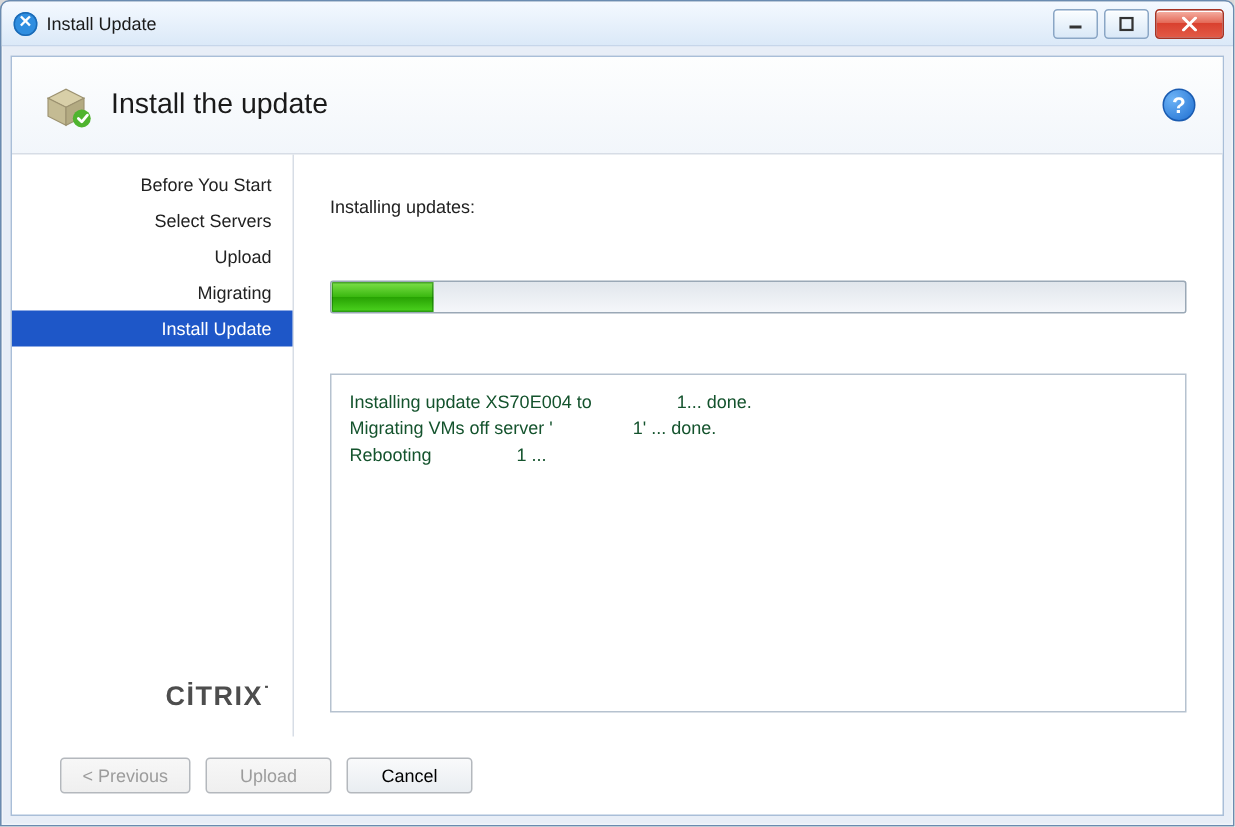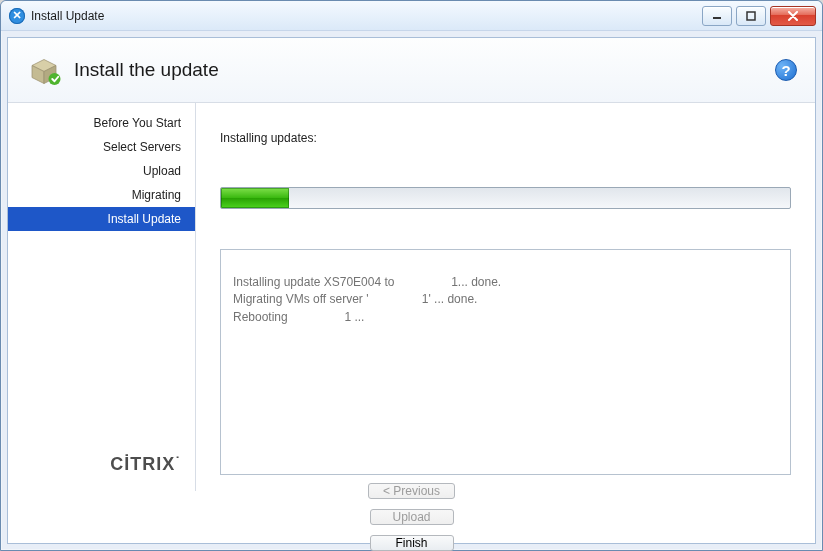--- a/index.html
+++ b/index.html
@@ -52,27 +52,27 @@
   .brand { padding:12px 14px 16px; }
   .brand-text { font-family: Arial, sans-serif; font-weight:700; letter-spacing:1px; color:#4d4d4d; font-size:18px; }
   .brand-text .dot { color:#4d4d4d; font-size:14px; vertical-align:top; }
   .main { flex:1; padding:28px 24px 16px 24px; display:flex; flex-direction:column; min-width:0;gap:28px; }
   .main-label { color:#222; margin-bottom:14px; }
   .progress { height:22px; border:1px solid #9aa8b6; background:linear-gradient(#e1e6ec,#f5f7fa);
     border-radius:2px; position:relative; overflow:hidden; margin-bottom:12px;}
   .progress .fill { position:absolute; left:0; top:0; bottom:0; width:12%;
     background:linear-gradient(#7ee04a,#39b80f 50%,#28a203 51%,#4cd41f);
     box-shadow:0 0 0 1px rgba(0,80,0,.4) inset;}
-  .log { flex:1; border:1px solid #b6c2cf; padding:24px 12px; font-size:12px; color:#737373;
+  .log { flex:1; border:1px solid #b6c2cf; padding:10px 12px; font-size:12px; color:#14532d;
     overflow:auto; position:relative; white-space:pre; font-family:"Segoe UI",Tahoma,sans-serif; line-height:1.45;}
   .log::-webkit-scrollbar { width:17px; }
   .log::-webkit-scrollbar-track { background:#f1f1f1; border-left:1px solid #dcdcdc;}
   .log::-webkit-scrollbar-thumb { background:#c7c7c7; }
-  .footer { height:52px; display:flex; align-items:center; justify-content:center;
-    padding:0 8px; gap:10px;flex-direction:column; }
+  .footer { height:52px; display:flex; align-items:center; justify-content:flex-start;
+    padding:0 32px; gap:10px; }
   .btn { min-width:84px; height:24px; padding:0 14px; border:1px solid #b4b8bd;
     background:linear-gradient(#f9fafb,#e9edf1); border-radius:3px; font-size:12px;
     display:flex; align-items:center; justify-content:center; cursor:pointer;}
   .btn.disabled { color:#9c9c9c; cursor:default; background:linear-gradient(#f7f7f7,#efefef); }
 </style>
 </head>
 <body>
 
 <div class="window">
   <div class="titlebar">
@@ -137,16 +137,16 @@
         </div>
         <div class="log">Installing update XS70E004 to                 1... done.
 Migrating VMs off server '                1' ... done.
 Rebooting                 1 ...</div>
       </div>
     </div>
 
     <div class="footer">
       <div class="btn disabled">&lt; Previous</div>
       <div class="btn disabled">Upload</div>
-      <div class="btn">Finish</div>
+      <div class="btn">Cancel</div>
     </div>
   </div>
 </div>
 
 </body></html>

